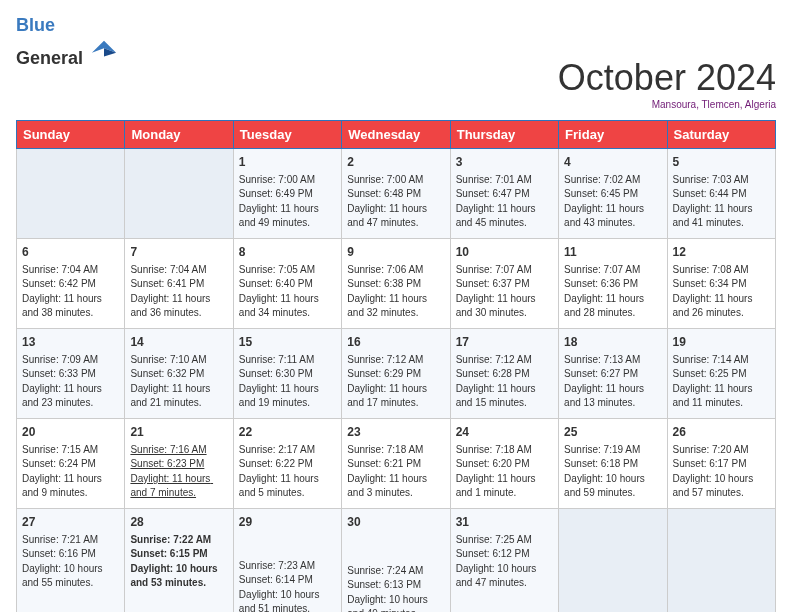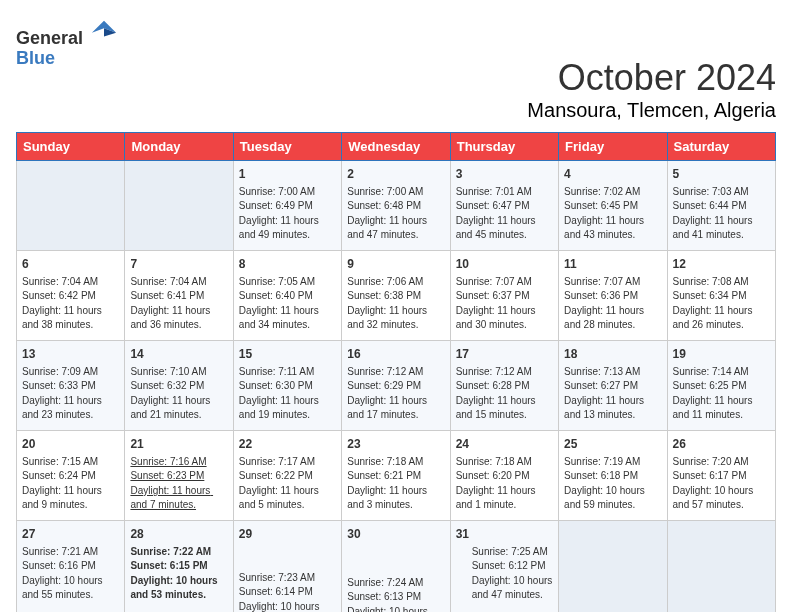--- a/index.html
+++ b/index.html
@@ -40,22 +40,22 @@
     .title-block {
       text-align: right;
       margin-top: 41px;
     }
     .month-title {
       font-size: 36px;
       color: #333;
       font-weight: 300;
     }
     .location-title {
-      font-size: 20px;
-      color: #000000;
+      font-size: 10px;
+      color: #701a75;
     }
     table {
       width: 100%;
       border-collapse: collapse;
       table-layout: fixed;
     }
     thead tr th {
       background-color: #ef4444;
       color: #fff;
       text-align: left;
@@ -95,28 +95,28 @@
       background-color: #e8eef5 !important;
     }
   </style>
 </head>
 <body>
 
 <div class="header">
   <div class="logo">
     <div>
       <div>
+        <span class="logo-text-blue">Blue</span>
+      </div>
+      <div>
         <span class="logo-text-general">General</span>
         <svg class="logo-icon" viewBox="0 0 30 30">
           <polygon points="15,5 28,18 15,13 2,18" fill="#3a7abf"></polygon>
           <polygon points="15,13 28,18 15,22" fill="#1a4a8a"></polygon>
         </svg>
-      </div>
-      <div>
-        <span class="logo-text-blue">Blue</span>
       </div>
     </div>
   </div>
   <div class="title-block">
     <div class="month-title">October 2024</div>
     <div class="location-title">Mansoura, Tlemcen, Algeria</div>
   </div>
 </div>
 
 <table>
@@ -262,21 +262,21 @@
 Daylight: 11 hours and 9 minutes.</div>
         </td>
         <td>
           <span class="day-number">21</span>
           <div class="day-info" style="white-space: pre-wrap; text-decoration: underline;">Sunrise: 7:16 AM
 Sunset: 6:23 PM
 Daylight: 11 hours and 7 minutes.</div>
         </td>
         <td>
           <span class="day-number">22</span>
-          <div class="day-info" style="white-space: pre-wrap;">Sunrise: 7:17 AM
+          <div class="day-info" style="white-space: pre-wrap;">Sunrise: 2:17 AM
 Sunset: 6:22 PM
 Daylight: 11 hours and 5 minutes.</div>
         </td>
         <td>
           <span class="day-number">23</span>
           <div class="day-info" style="white-space: pre-wrap;">Sunrise: 7:18 AM
 Sunset: 6:21 PM
 Daylight: 11 hours and 3 minutes.</div>
         </td>
         <td>
@@ -318,21 +318,21 @@
 Daylight: 10 hours and 51 minutes.</div>
         </td>
         <td>
           <span class="day-number">30</span>
           <div class="day-info" style="white-space: pre-wrap; margin-top: 33px;">Sunrise: 7:24 AM
 Sunset: 6:13 PM
 Daylight: 10 hours and 49 minutes.</div>
         </td>
         <td>
           <span class="day-number">31</span>
-          <div class="day-info" style="white-space: pre-wrap; margin-left: 16px;">Sunrise: 7:25 AM
+          <div class="day-info" style="white-space: pre-wrap;">Sunrise: 7:25 AM
 Sunset: 6:12 PM
 Daylight: 10 hours and 47 minutes.</div>
         </td>
         <td class="empty-cell"></td>
         <td class="empty-cell"></td>
       </tr>
     </tbody>
 </table>
 
 </body></html>

